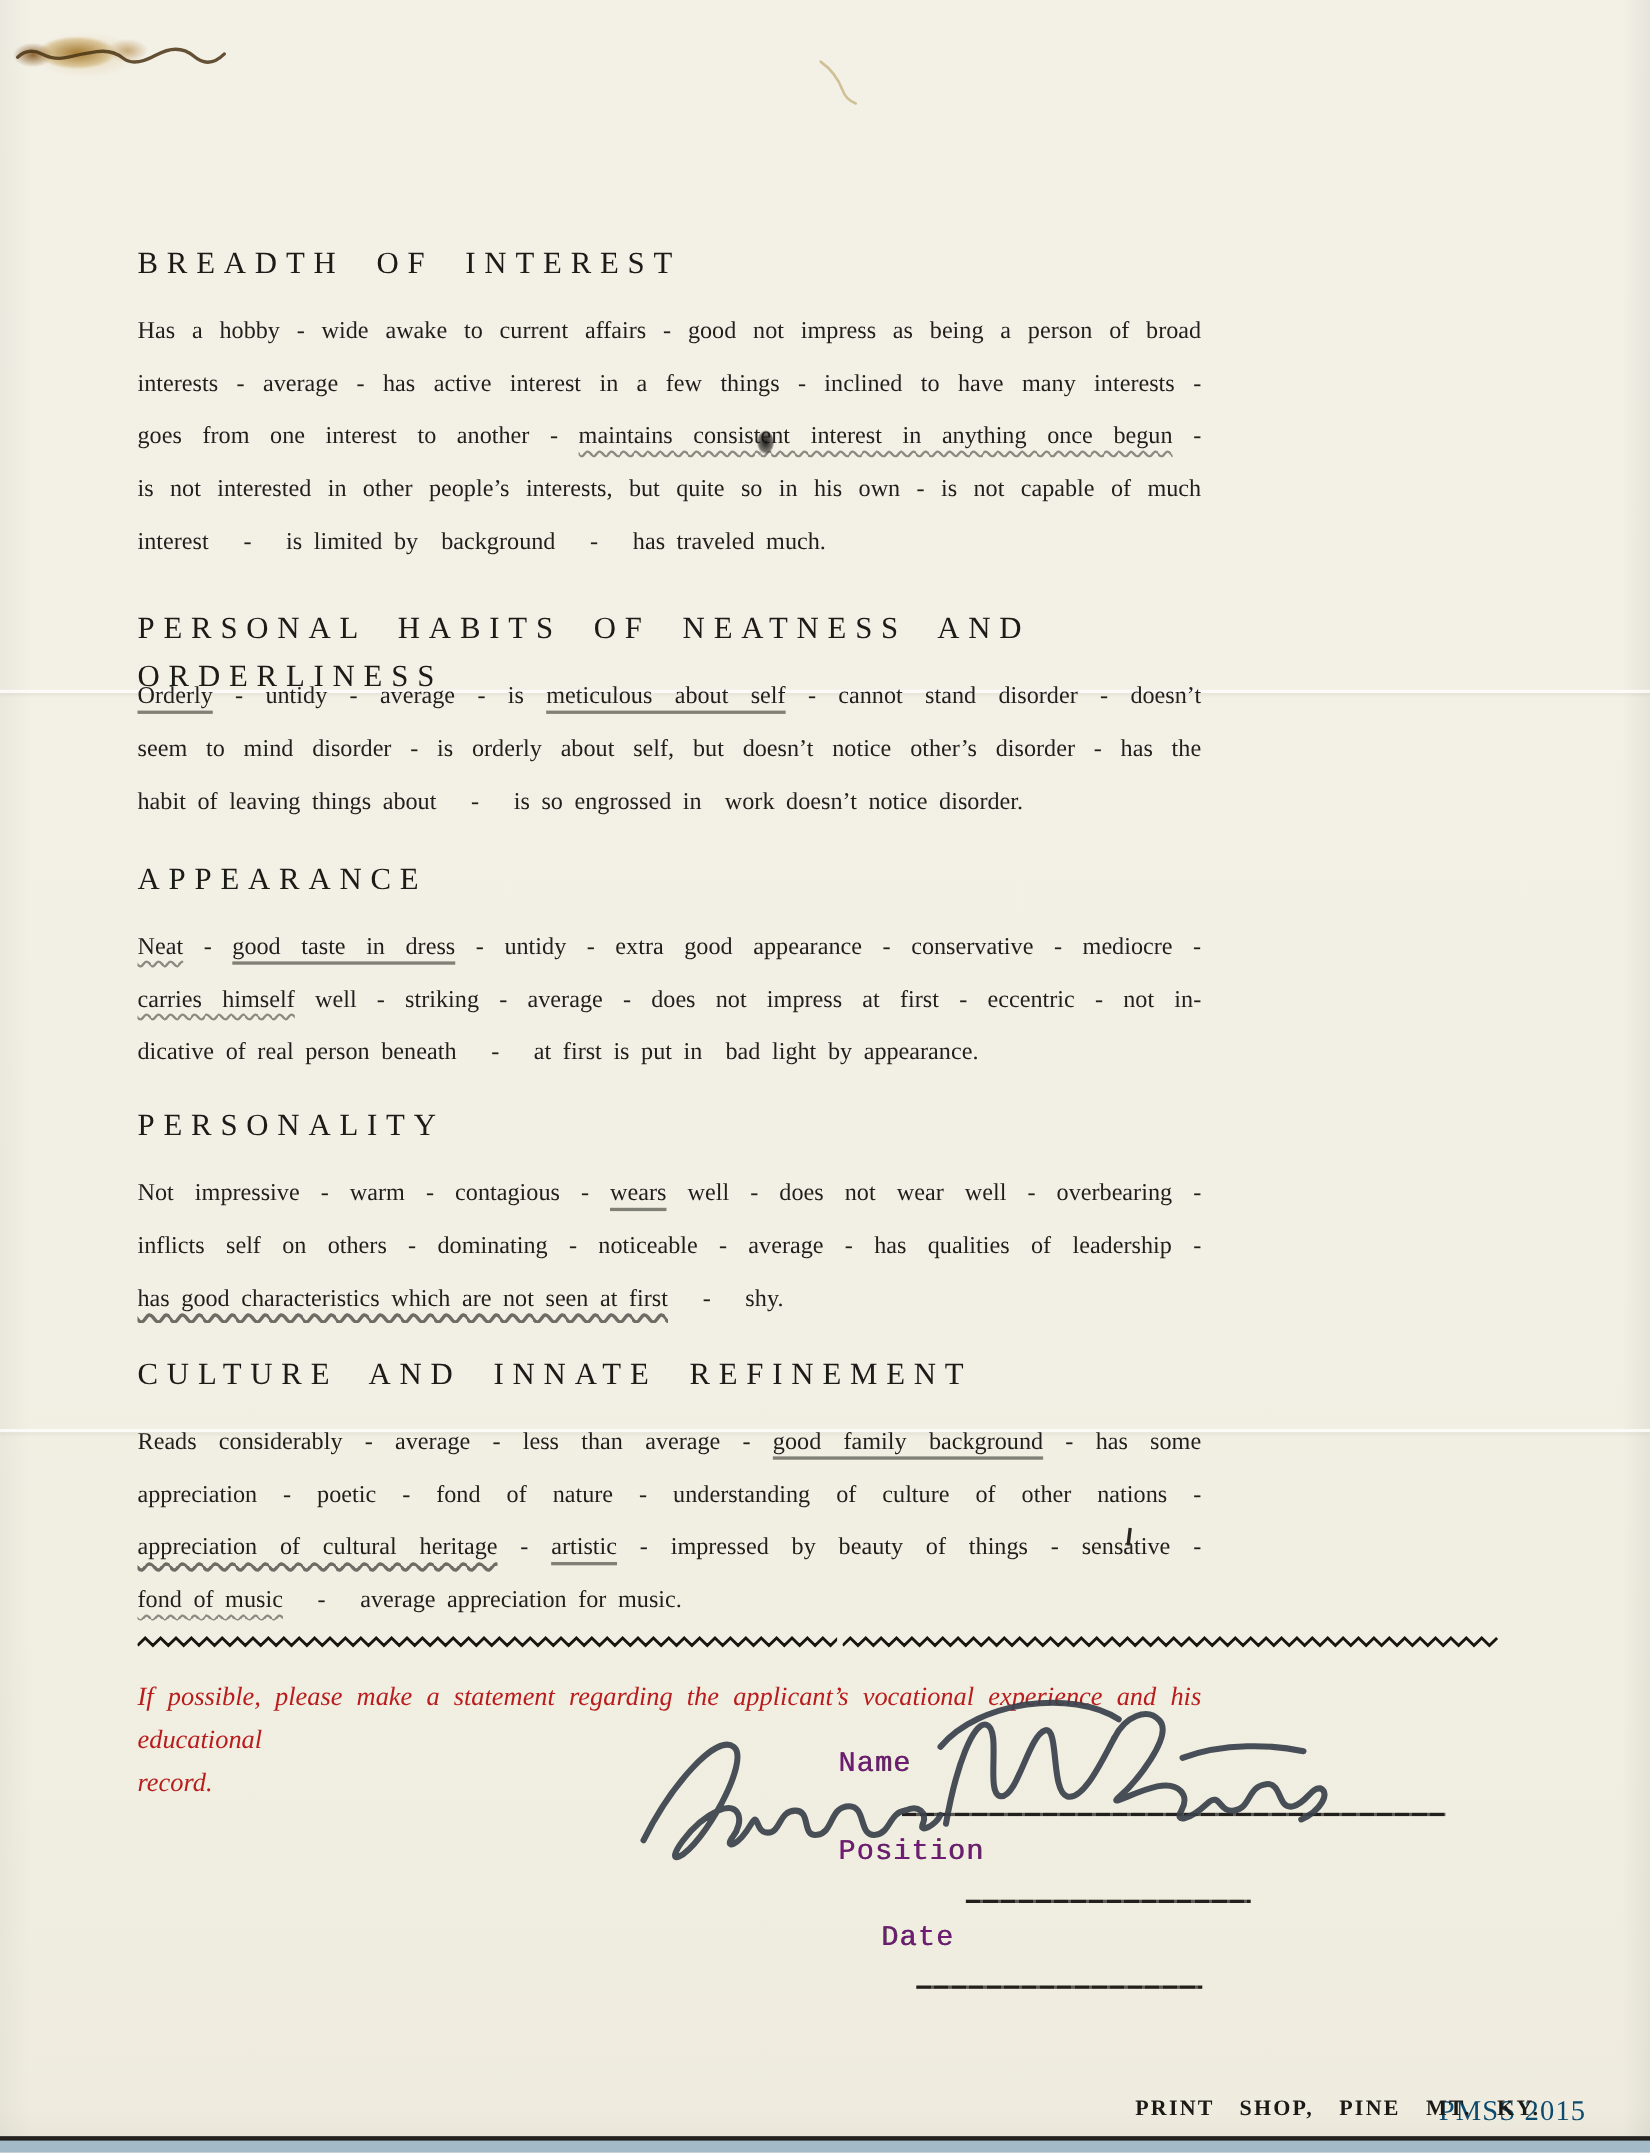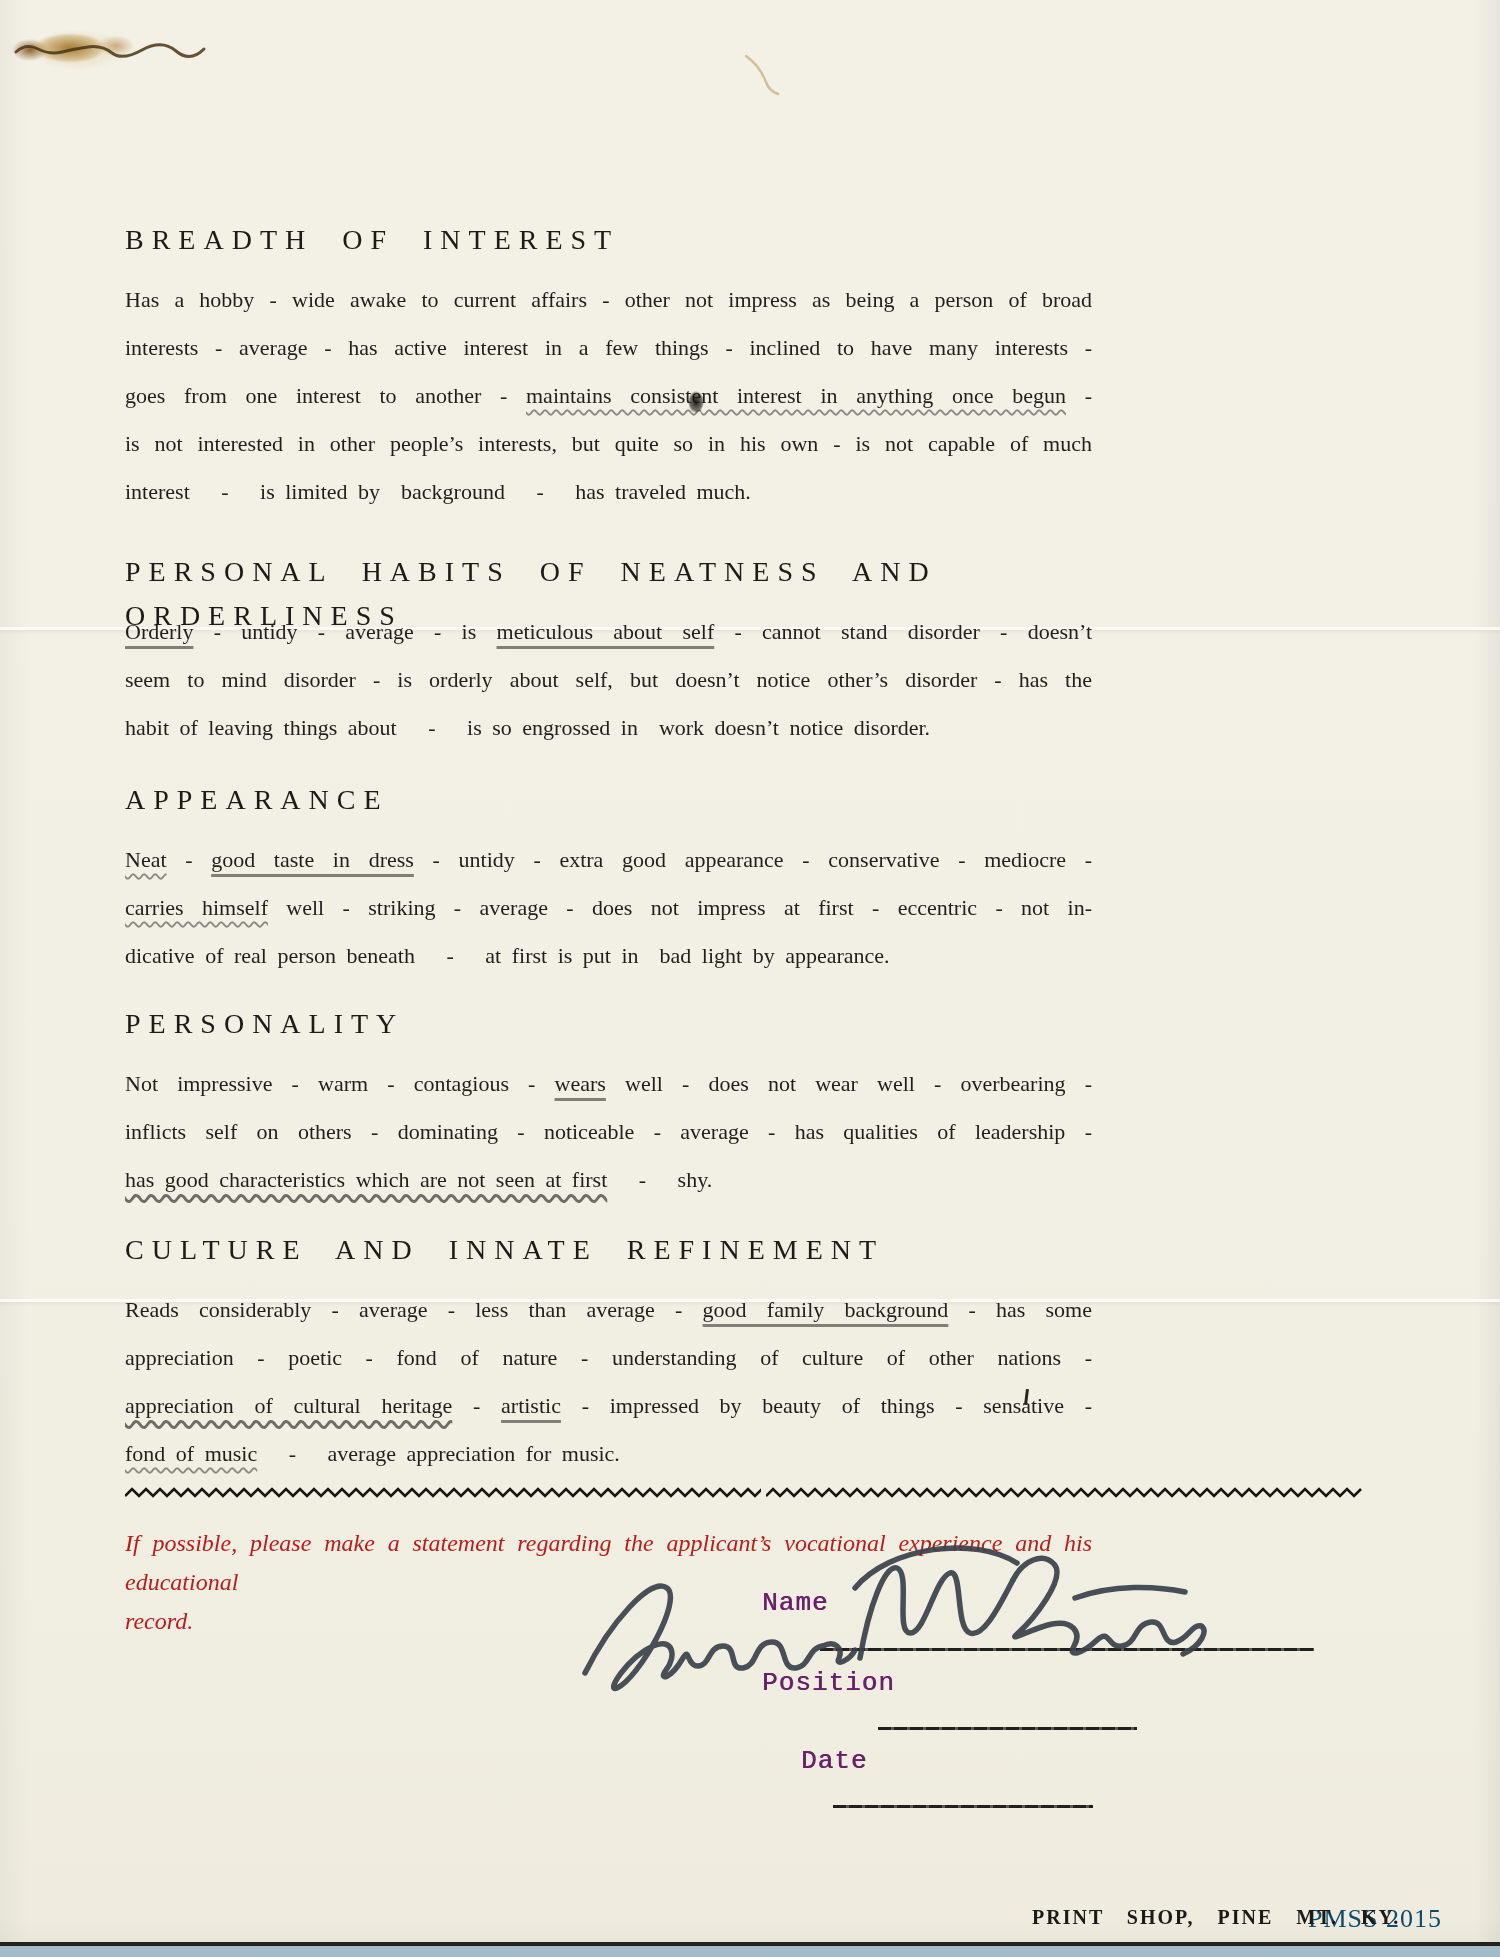--- a/index.html
+++ b/index.html
@@ -83,21 +83,21 @@
 <svg class="hair" viewBox="0 0 80 60">
   <path d="M18,8 q14,10 20,26 q3,9 12,12" fill="none" stroke="#b59a55" stroke-width="2.4" stroke-linecap="round"></path>
 </svg>
 <div class="crease" style="top:627px"></div>
 <div class="crease" style="top:1299px"></div>
 
 <main>
     <section class="sec" style="top: 218px;">
       <h2>BREADTH OF INTEREST</h2>
       <div class="lines">
-        <div class="line jl"><span>Has a hobby  -  wide awake to current affairs  -  other not impress as being a person of broad</span></div>
+        <div class="line jl"><span>Has a hobby  -  wide awake to current affairs  -  good not impress as being a person of broad</span></div>
         <div class="line jl"><span>interests  -  average  -  has active interest in a few things  -  inclined to have many interests  -</span></div>
         <div class="line jl"><span>goes from one interest to another  -  </span><span class="uw">maintains consist</span><span class="uw blot">e</span><span class="uw">nt interest in anything once begun</span><span>  -</span></div>
         <div class="line jl"><span>is not interested in other people’s interests, but quite so in his own  -  is not capable of much</span></div>
         <div class="line ll"><span>interest   -   is limited by  background   -   has traveled much.</span></div>
       </div>
     </section>
     <section class="sec" style="top: 550px;">
       <h2>PERSONAL HABITS OF NEATNESS AND ORDERLINESS</h2>
       <div class="lines">
         <div class="line jl"><span class="u">Orderly</span><span>  -  untidy  -  average  -  is </span><span class="u">meticulous about self</span><span>  -  cannot stand disorder  -  doesn’t</span></div>

